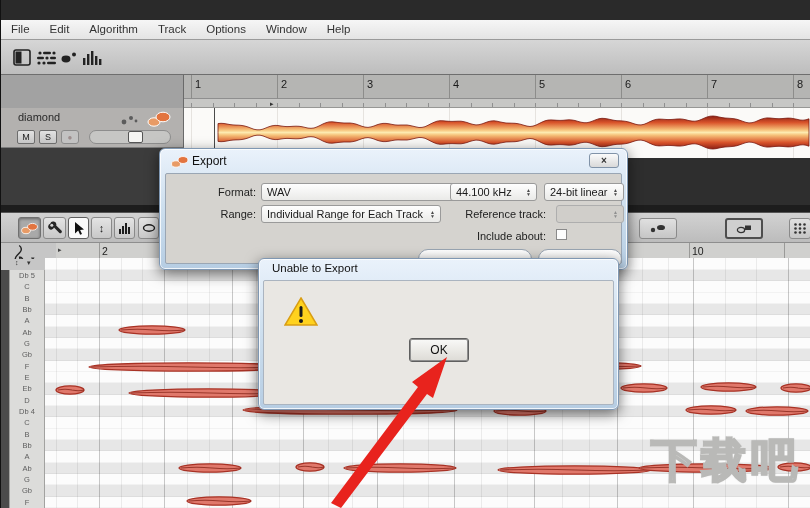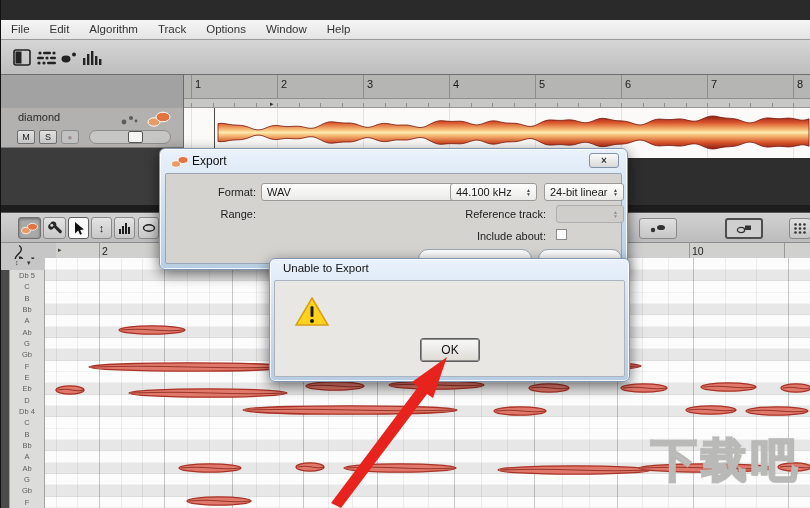--- a/index.html
+++ b/index.html
@@ -97,21 +97,21 @@
     border:1px solid #9aa6b4;border-radius:2px;}
   .fld-label{position:absolute;font-size:11px;color:#222;text-align:right;}
   .dd{position:absolute;height:18px;background:linear-gradient(#fefefe,#eaeae8);border:1px solid #9a9a9a;
     border-radius:3px;display:flex;align-items:center;font-size:11px;color:#1a1a1a;padding:0 5px;}
   .dd .udg{margin-left:auto;display:flex;flex-direction:column;font-size:5px;line-height:4px;color:#4a4a4a;}
   .dd.disabled{background:#d0cecA;border-color:#aeaeae;}
   .dd.disabled .udg{color:#8f8f8f;}
   #tails-check{position:absolute;width:11px;height:11px;background:#fdfdfd;border:1px solid #8a8a8a;}
   .pill{position:absolute;height:20px;border:1px solid #98a4b2;border-radius:10px;
     background:linear-gradient(#ffffff,#e9e9e7);}
-  #warning-dialog{left:268px;top:258px;width:361px;height:124px;z-index:40;}
+  #warning-dialog{left:257px;top:258px;width:361px;height:152px;z-index:40;}
   #warning-content{position:absolute;left:4px;right:4px;top:21px;bottom:4px;background:#e9e7e3;
     border:1px solid #aab4c0;border-radius:2px;}
   .msg-line{position:absolute;left:57px;font-size:11.5px;color:#1a1a1a;white-space:nowrap;}
   #ok-btn{position:absolute;left:146px;top:58px;width:58px;height:22px;
     background:linear-gradient(#f8f8f6,#dedcd7);border:1px solid #8e8e8e;border-radius:2px;
     outline:1px solid #5f5f5f;text-align:center;font-size:12px;color:#111;line-height:20px;}
   
   #arrow-svg{left:0;top:0;z-index:50;pointer-events:none;}
   #watermark{left:650px;top:430px;z-index:55;font-size:46px;font-weight:bold;letter-spacing:4px;
     color:rgba(255,255,255,.38);-webkit-text-stroke:2px #b9b9b7;
@@ -535,20 +535,27 @@
           </span>
       </div>
       <div class="dd" style="left:378px;top:9px;width:80px">
         <span>24-bit linear</span>
           <span class="udg">
             <span>▲</span>
             <span>▼</span>
           </span>
       </div>
       <div class="fld-label" style="left:10px;top:34px;width:80px">Range:</div>
+      <div class="dd" style="left:95px;top:31px;width:180px">
+        <span>Individual Range for Each Track</span>
+          <span class="udg">
+            <span>▲</span>
+            <span>▼</span>
+          </span>
+      </div>
       <div class="fld-label" style="left:284px;top:34px;width:96px">Reference track:</div>
       <div class="dd disabled" style="left:390px;top:31px;width:68px">
         <span></span>
           <span class="udg">
             <span>▲</span>
             <span>▼</span>
           </span>
       </div>
       <div class="fld-label" style="left:284px;top:56px;width:96px">Include about:</div>
       <div id="tails-check" style="left:390px;top:55px"></div>

